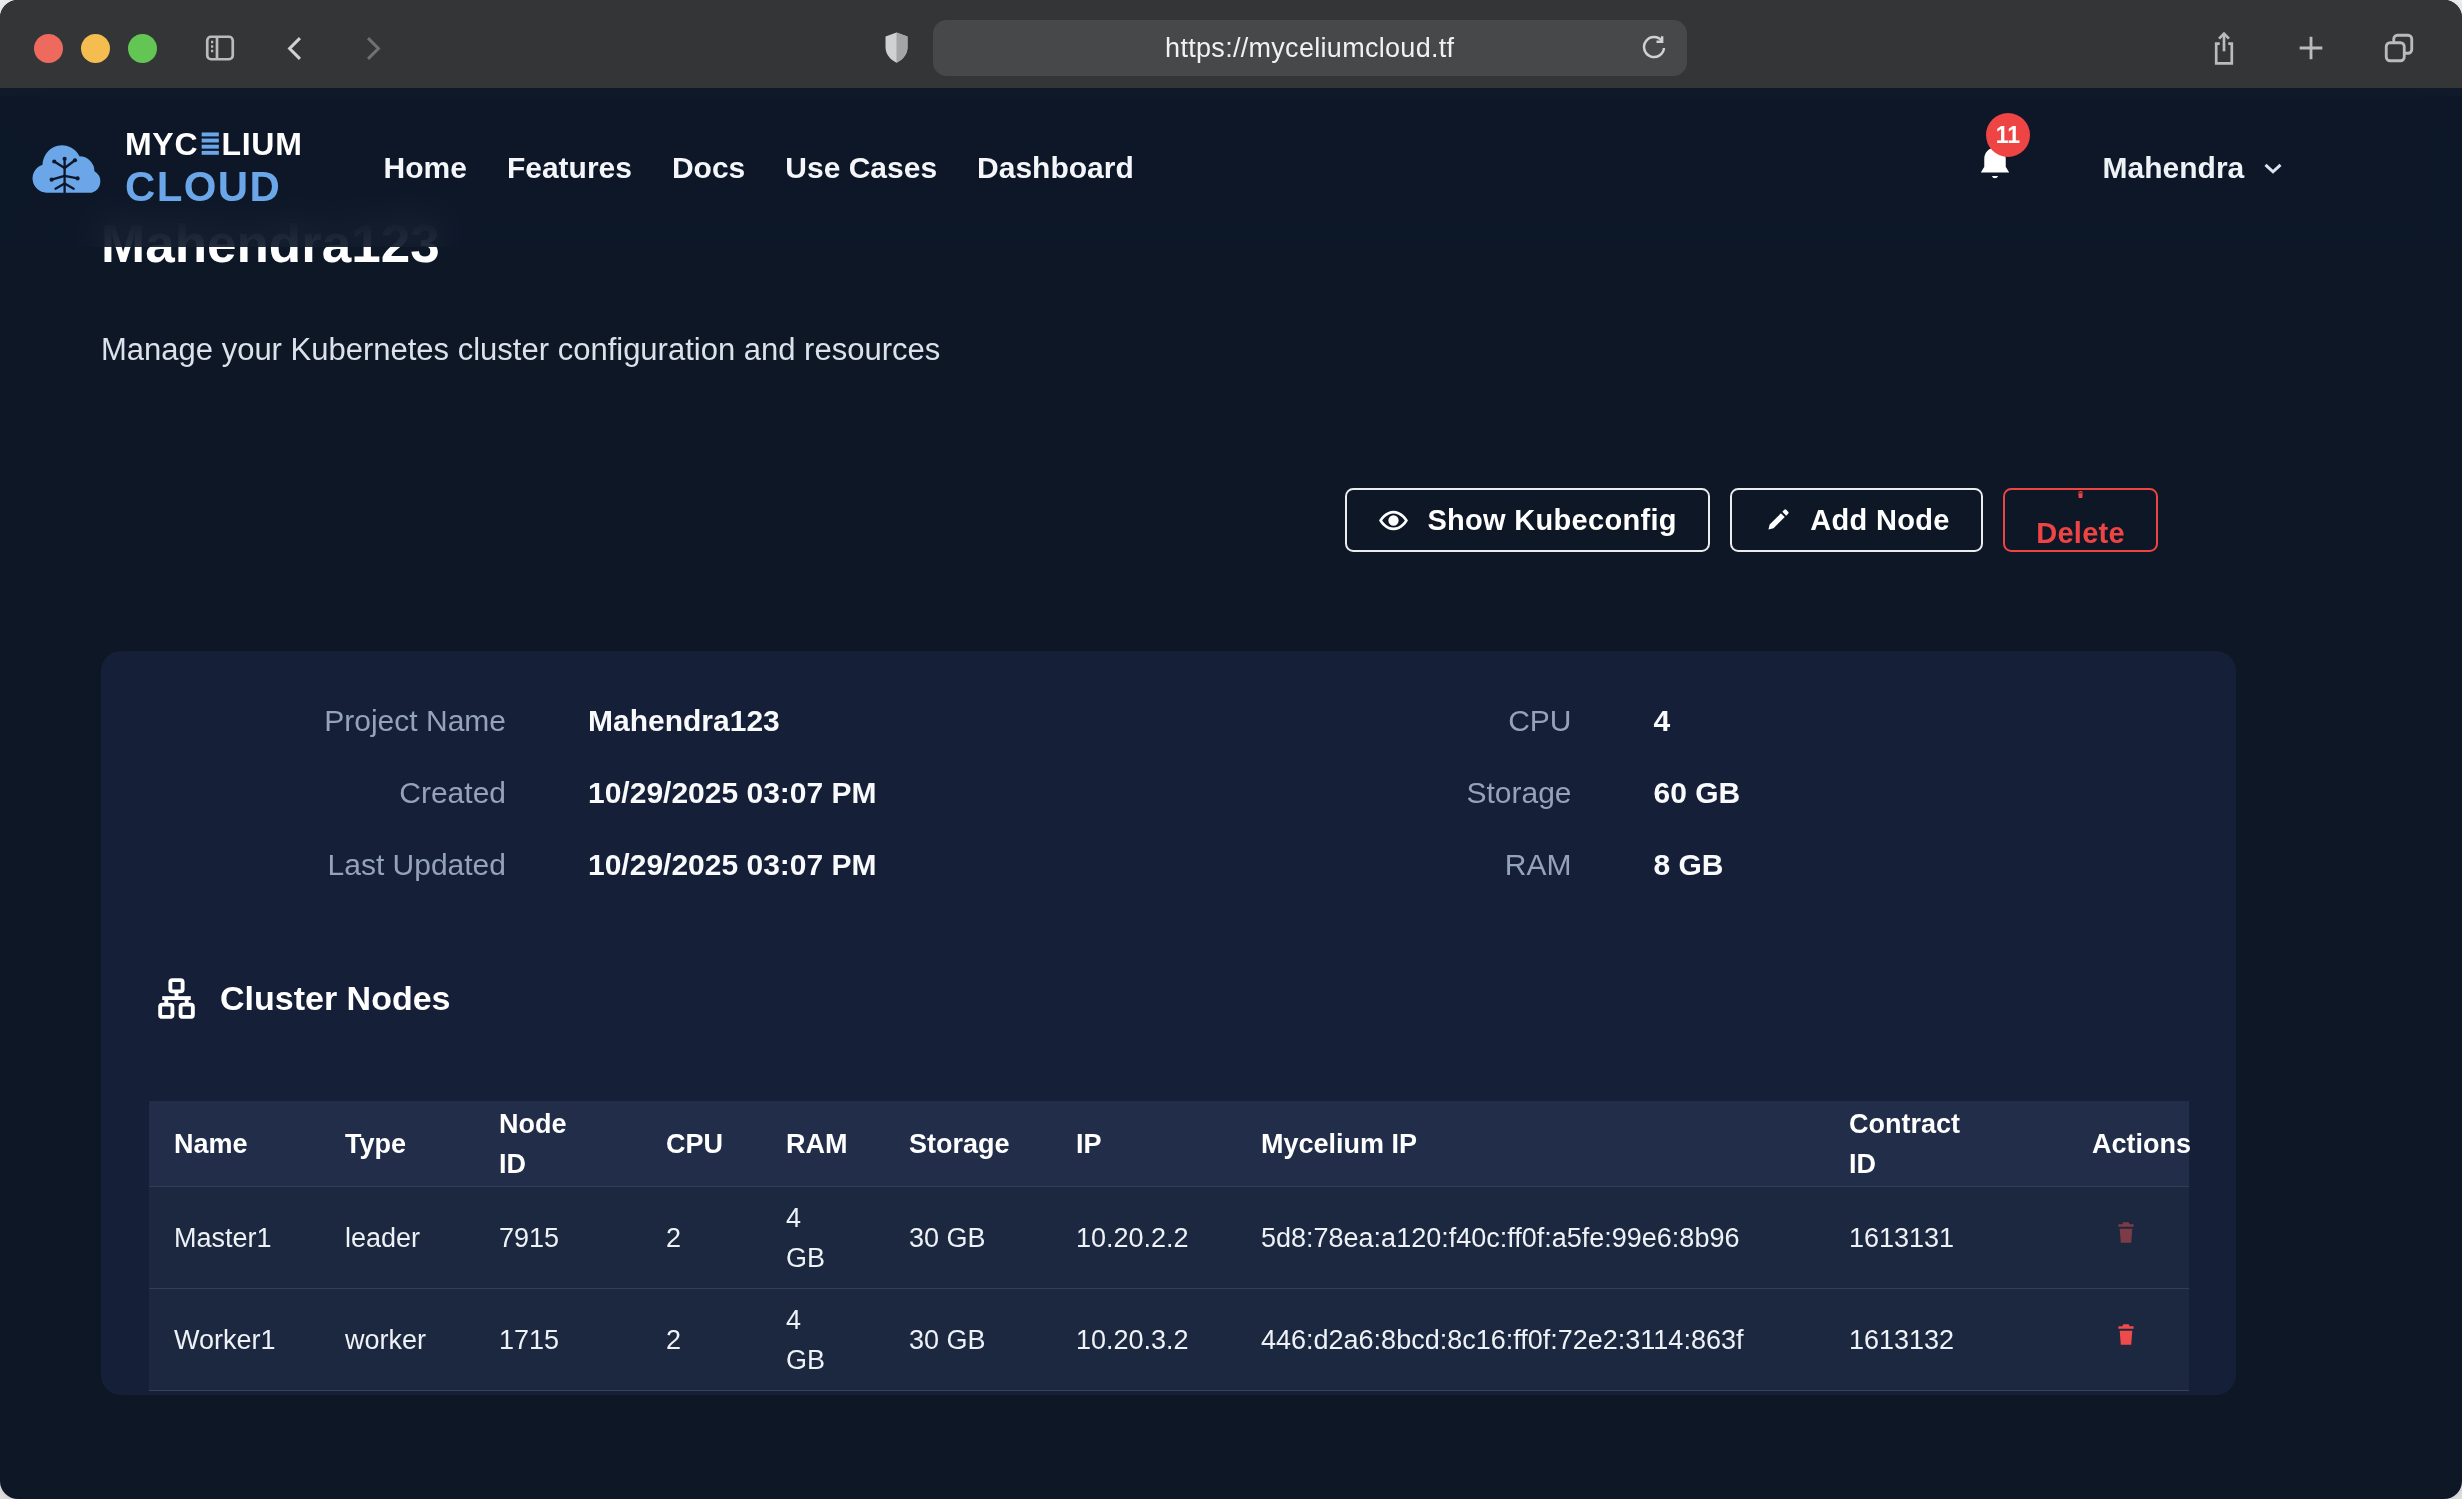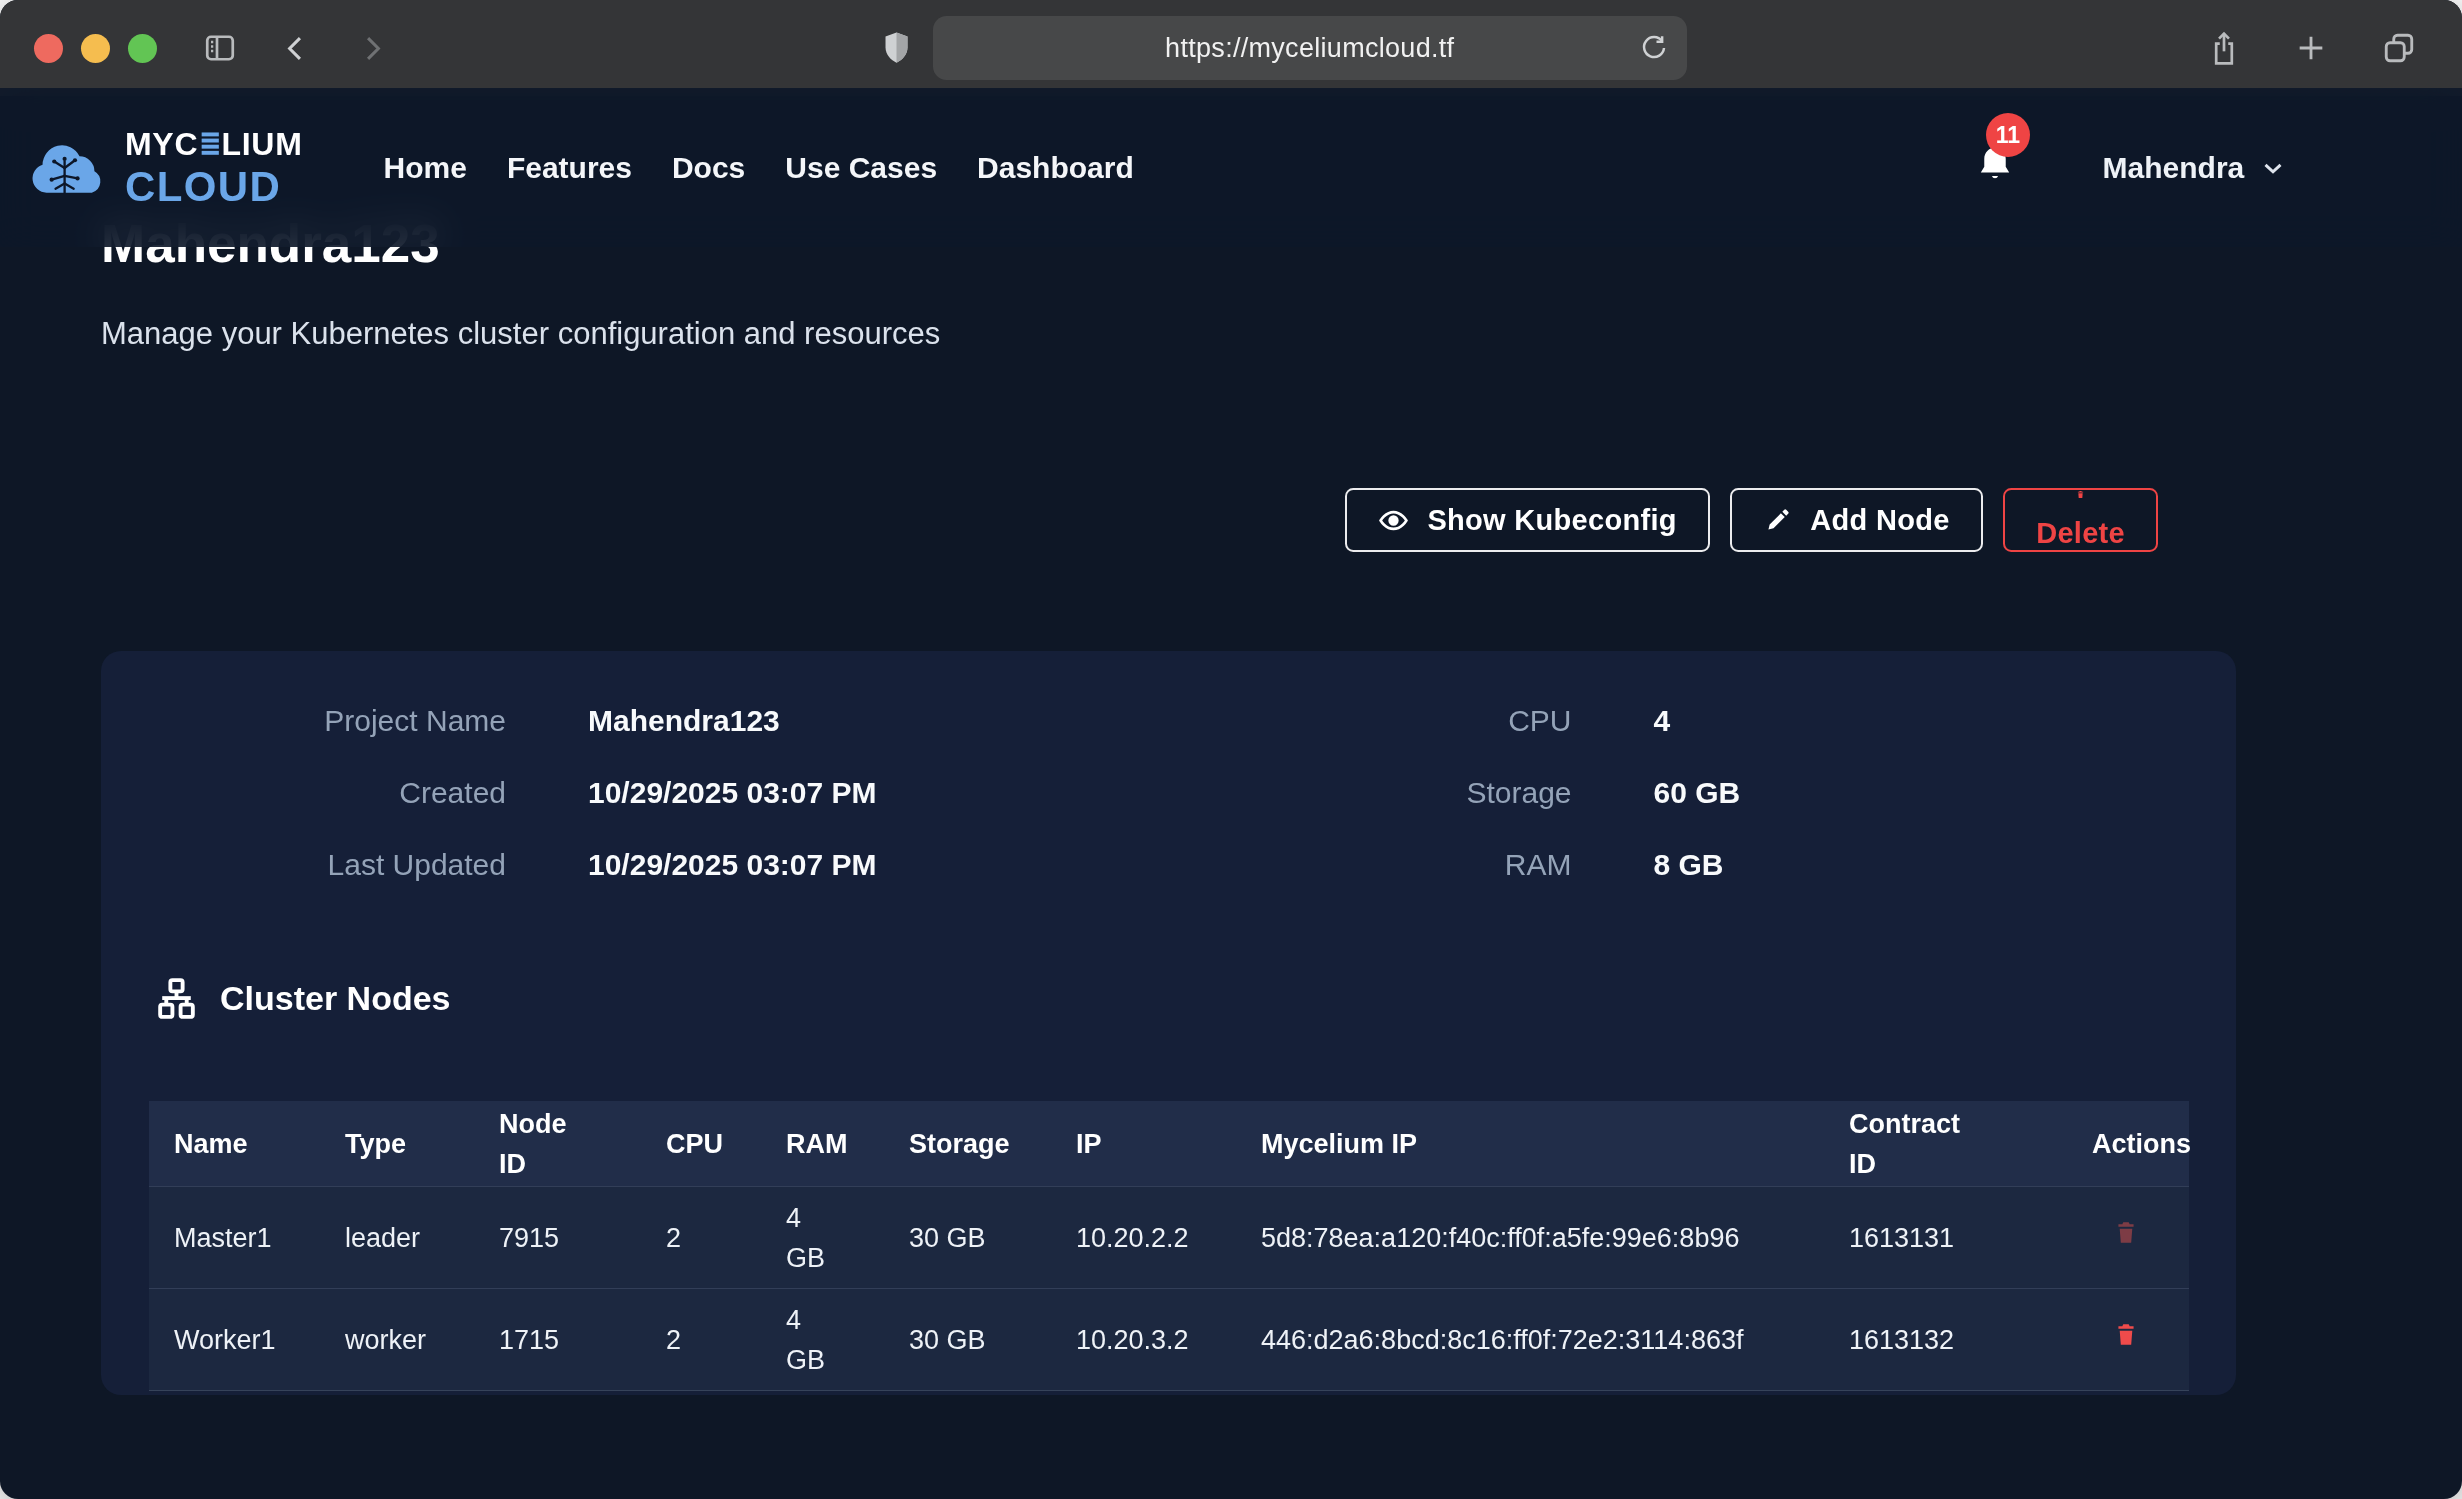--- a/index.html
+++ b/index.html
@@ -10,21 +10,21 @@
   .chrome{position:absolute;top:0;left:0;right:0;height:96px;background:#343537;display:flex;align-items:center;padding:0 34px;box-sizing:border-box;}
   .traffic{display:flex;gap:18px;margin-right:45px;}
   .light{width:29px;height:29px;border-radius:50%;}
   .light.red{background:#ee6a5f;}
   .light.yellow{background:#f5bd4f;}
   .light.green{background:#62c554;}
   .cicon{display:inline-flex;align-items:center;justify-content:center;color:#b9bbbd;}
   .cicon svg{display:block;}
   .chrome .gap{margin-left:42px;}
   .url-zone{flex:1;display:flex;align-items:center;justify-content:center;gap:20.5px;}
-  .url-bar{width:754px;height:64px;background:#474849;border-radius:13.7px;display:flex;align-items:center;justify-content:center;position:relative;}
+  .url-bar{width:754px;height:56px;background:#474849;border-radius:13.7px;display:flex;align-items:center;justify-content:center;position:relative;}
   .url-text{color:#f1f1f1;font-size:27px;letter-spacing:0.3px;}
   .refresh-btn{position:absolute;right:18px;top:50%;transform:translateY(-50%);color:#cfd1d3;}
   .chrome-right{display:flex;align-items:center;gap:53px;margin-left:27px;padding-right:11px;}
 
   
   .navbar{position:absolute;top:88px;left:0;right:0;height:159px;background:rgba(13,23,41,.86);backdrop-filter:blur(18px);-webkit-backdrop-filter:blur(18px);z-index:10;display:flex;align-items:center;padding:0 174px 0 27px;box-sizing:border-box;}
   .brand{display:flex;align-items:center;gap:15px;cursor:pointer;}
   .brand-text{display:flex;flex-direction:column;line-height:1;}
   .brand-l1{font-size:32px;font-weight:800;color:#ffffff;letter-spacing:0.7px;display:flex;align-items:center;}
   .brand-l1 .e-bars{display:inline-flex;margin:0 1.4px;}
@@ -32,21 +32,21 @@
   .nav-links{display:flex;gap:40px;margin-left:81px;}
   .nav-link{color:#f4f6f9;font-size:30px;font-weight:700;cursor:pointer;}
   .nav-right{margin-left:auto;display:flex;align-items:center;gap:87px;}
   .bell-wrap{position:relative;cursor:pointer;}
   .badge{position:absolute;top:-31px;left:12.3px;min-width:44px;height:44px;border-radius:22px;display:flex;align-items:center;justify-content:center;color:#fff;font-size:23px;font-weight:700;padding:0 4.1px;box-sizing:border-box;}
   .user-menu{display:flex;align-items:center;gap:13.7px;cursor:pointer;}
   .user-name{color:#eef2f7;font-size:30px;font-weight:700;}
 
   
   .page-title{position:absolute;left:101px;top:213px;margin:0;font-size:53px;font-weight:700;color:#ffffff;z-index:1;}
-  .page-subtitle{position:absolute;left:101px;top:316px;margin:0;font-size:31px;font-weight:400;color:#dbe2ec;z-index:1;}
+  .page-subtitle{position:absolute;left:101px;top:332px;margin:0;font-size:31px;font-weight:400;color:#dbe2ec;z-index:1;}
 
   .actions-row{position:absolute;top:488px;right:304px;display:flex;gap:20.5px;z-index:1;}
   .btn{height:64px;border:2.1px solid rgba(255,255,255,.92);border-radius:8.2px;background:transparent;display:flex;align-items:center;gap:18px;padding:0 31px;color:#ffffff;font-size:29px;font-weight:700;font-family:"Liberation Sans",sans-serif;cursor:pointer;letter-spacing:0.3px;}
   .btn svg{display:block;}
   .btn.danger{border-color:currentColor;}
 
   
   .panel{position:absolute;left:101px;top:651px;width:2135px;height:744px;background:#151f38;border-radius:20px;z-index:1;}
   .info-grid{display:flex;padding-top:53px;}
   .info-col{width:1068px;box-sizing:border-box;}

